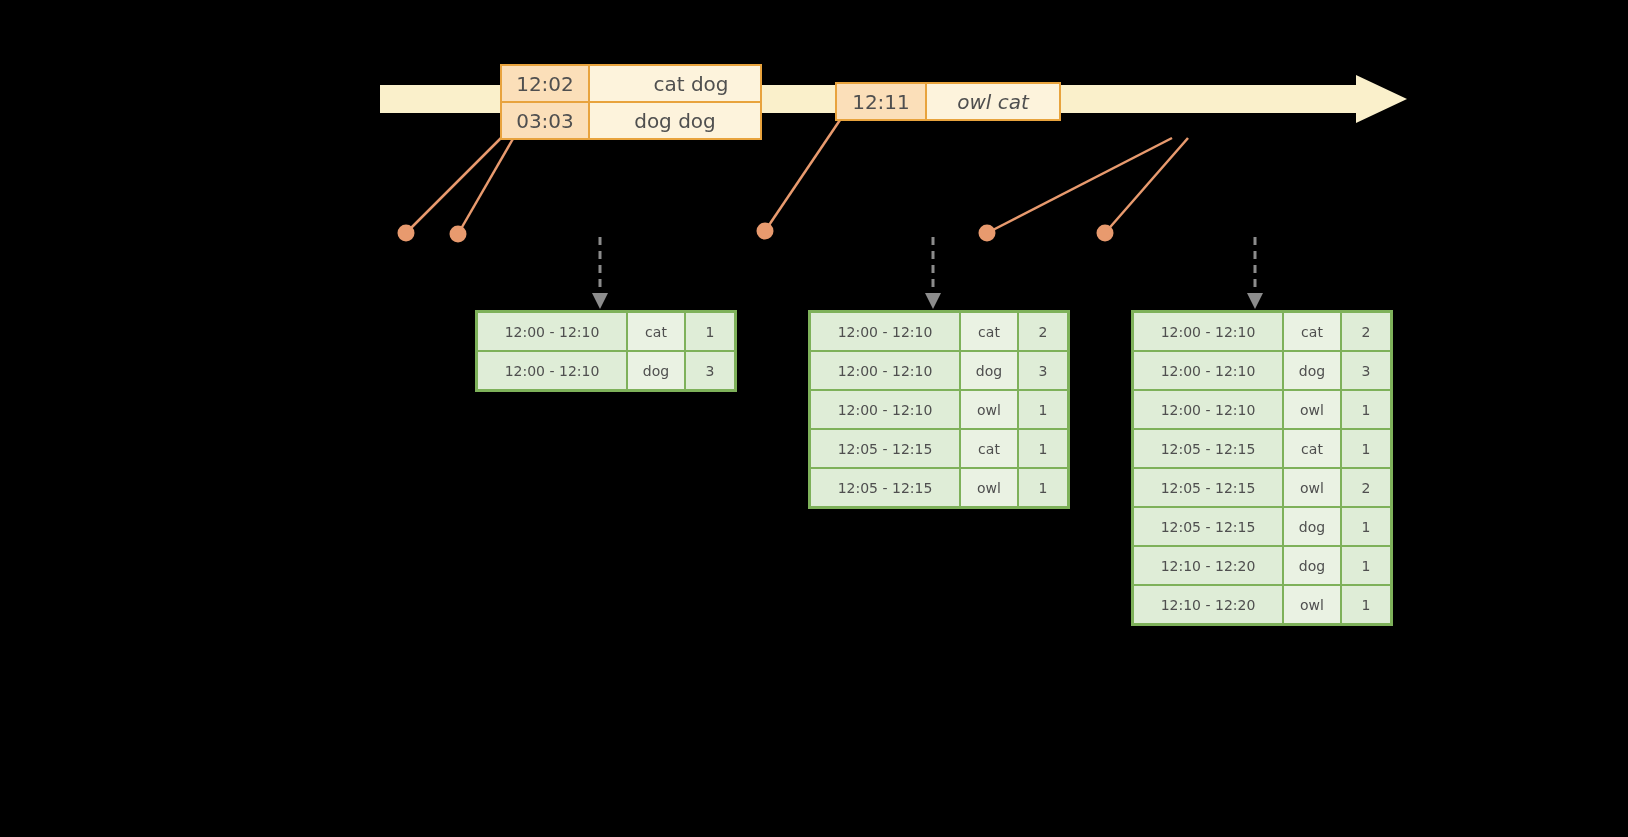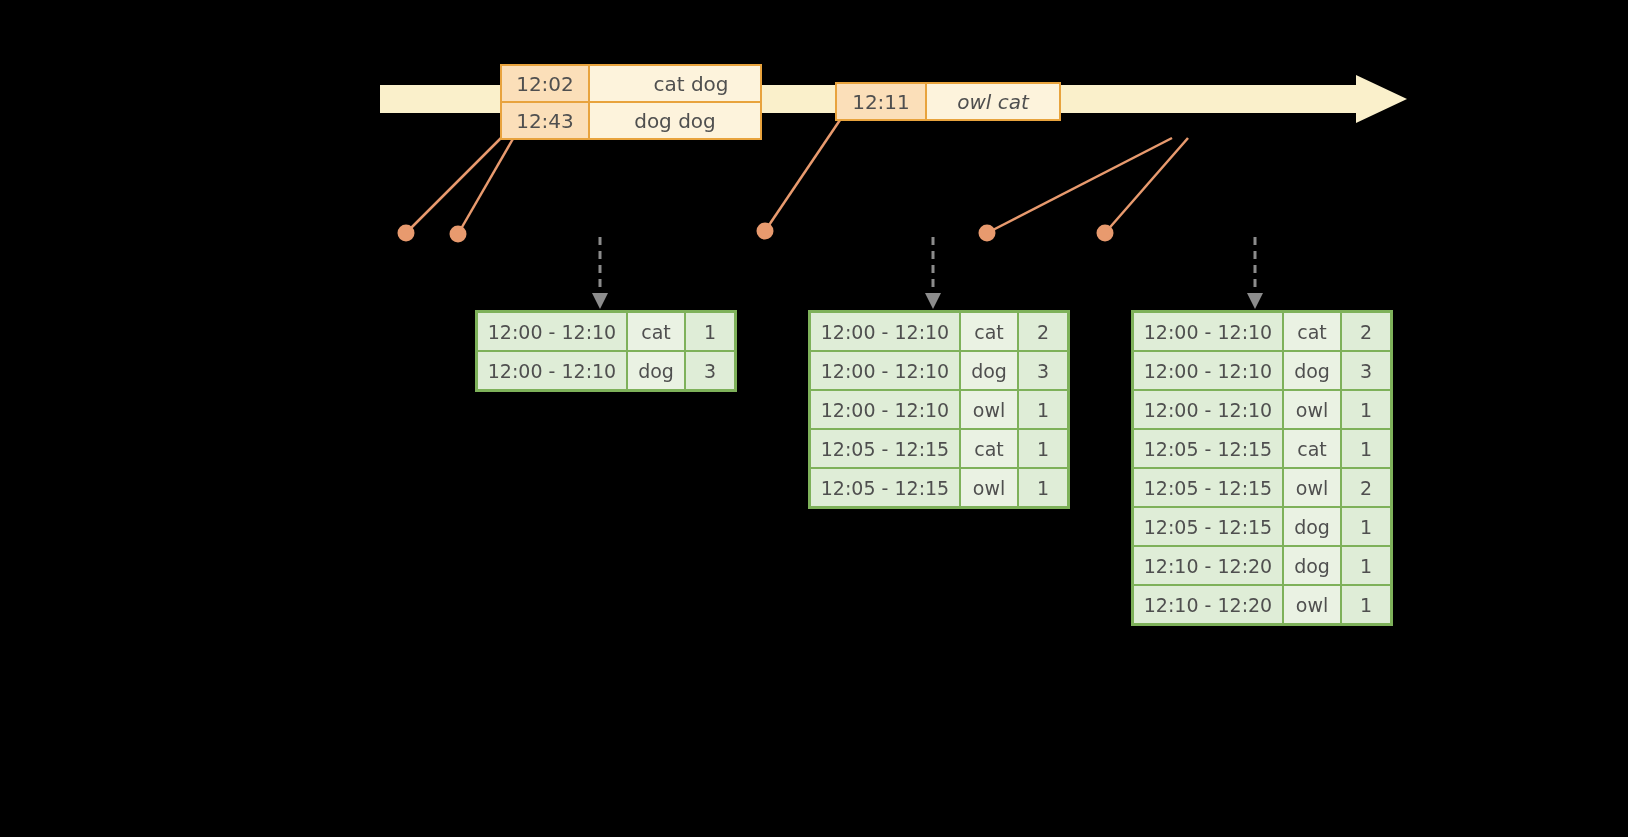--- a/index.html
+++ b/index.html
@@ -25,21 +25,21 @@
     font-size:20px;color:var(--text,#4F4F4F);
   }
   .event-time{background:var(--event-time-fill,#FBDFB9);}
   .event-words{background:var(--event-words-fill,#FDF3DC);padding:0 12px;}
 
   
   .result-table{border:3px solid var(--result-border,#7EB15A);}
   .result-table td{
     border:2px solid var(--result-border,#7EB15A);
     height:35px;text-align:center;vertical-align:middle;
-    font-size:19px;color:var(--text,#4F4F4F);
+    font-size:14px;color:var(--text,#4F4F4F);
   }
   .res-window{background:var(--result-cell-fill,#DFEDD7);}
   .res-word{background:var(--result-word-fill,#EAF2E3);}
   .res-count{background:var(--result-cell-fill,#DFEDD7);}
 </style>
 </head>
 <body>
 
 <div class="canvas">
 
@@ -68,21 +68,21 @@
     <polygon class="dash-head" points="1247,293 1263,293 1255,309"></polygon>
   </svg>
 
   <table class="event-table" style="left:500px;top:64px;">
     <tbody>
         <tr>
       <td class="event-time" style="width:84px;">12:02</td>
       <td class="event-words" style="width:114px;padding-left:44px;">cat dog</td>
     </tr>
     <tr>
-      <td class="event-time">12:43</td>
+      <td class="event-time">03:03</td>
       <td class="event-words">dog dog</td>
     </tr>
   </tbody>
     </table>
 
   <table class="event-table" style="left:835px;top:82px;">
     <tbody>
         <tr>
       <td class="event-time" style="width:86px;">12:11</td>
       <td class="event-words" style="width:108px;font-style:italic;">owl cat</td>

